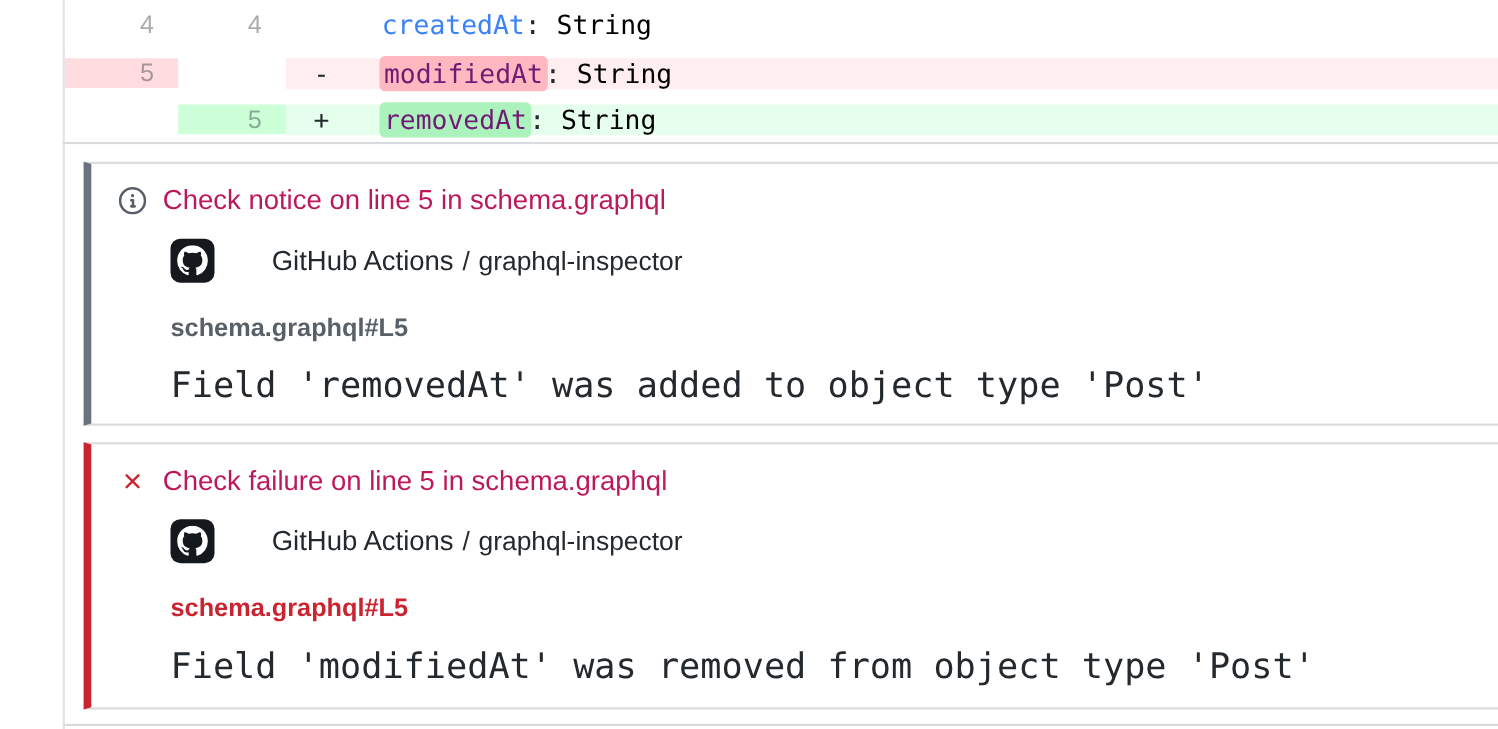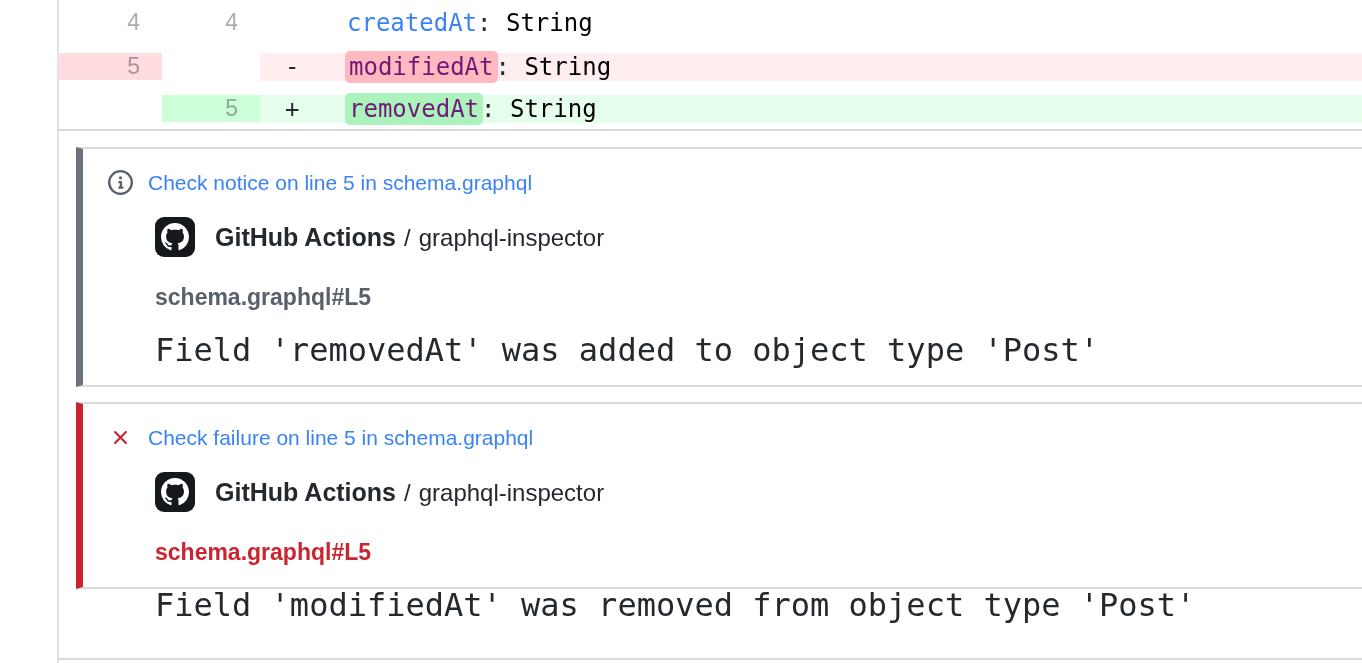--- a/index.html
+++ b/index.html
@@ -40,29 +40,29 @@
   .diff-bottom{position:absolute;left:57px;top:129px;right:0;height:2px;background:#d9dcdf;}
 
   
   .annotations{position:absolute;left:76px;top:147px;right:0;}
   .annotation{
     position:relative;background:#fff;box-sizing:border-box;
     border-top:2px solid #d9dcdf;border-bottom:2px solid #d9dcdf;
     border-left:7px solid #6a737d;
   }
   .annotation.notice{height:240px;border-left-color:#6a737d;}
-  .annotation.failure{height:187px;margin-top:15px;border-left-color:#cb2431;}
+  .annotation.failure{height:243px;margin-top:15px;border-left-color:#cb2431;}
   .ann-header{display:flex;align-items:center;margin:21px 0 0 25px;}
   .ann-icon{width:25px;height:25px;flex:none;display:flex;align-items:center;justify-content:center;}
-  .ann-title{margin-left:15px;font-size:21px;color:#3b82f6;line-height:25px;}
+  .ann-title{margin-left:15px;font-size:25px;color:#be185d;line-height:25px;}
   .ann-app{display:flex;align-items:center;margin:22px 0 0 72px;}
   .gh-avatar{width:40px;height:40px;border-radius:9px;background:#15181c;flex:none;
              display:flex;align-items:center;justify-content:center;}
   .ann-app-text{margin-left:20px;font-size:24px;color:#24292e;}
-  .ann-tool{font-weight:bold;font-size:25px;}
+  .ann-tool{font-weight:normal;font-size:25px;margin-left:32px;}
   .ann-sep{margin:0 8px;}
   .ann-link{display:block;margin:28px 0 0 72px;font-size:23px;font-weight:bold;
             color:#586069;text-decoration:none;line-height:24px;}
   .failure .ann-link{color:#cb2431;}
   .ann-message{margin:28px 0 0 72px;font-family:"DejaVu Sans Mono",monospace;
                font-size:32px;line-height:26px;color:#24292e;white-space:pre;}
   .next-row-border{position:absolute;left:57px;right:0;top:658px;height:2px;background:#d9dcdf;}
 </style>
 </head>
 <body>

